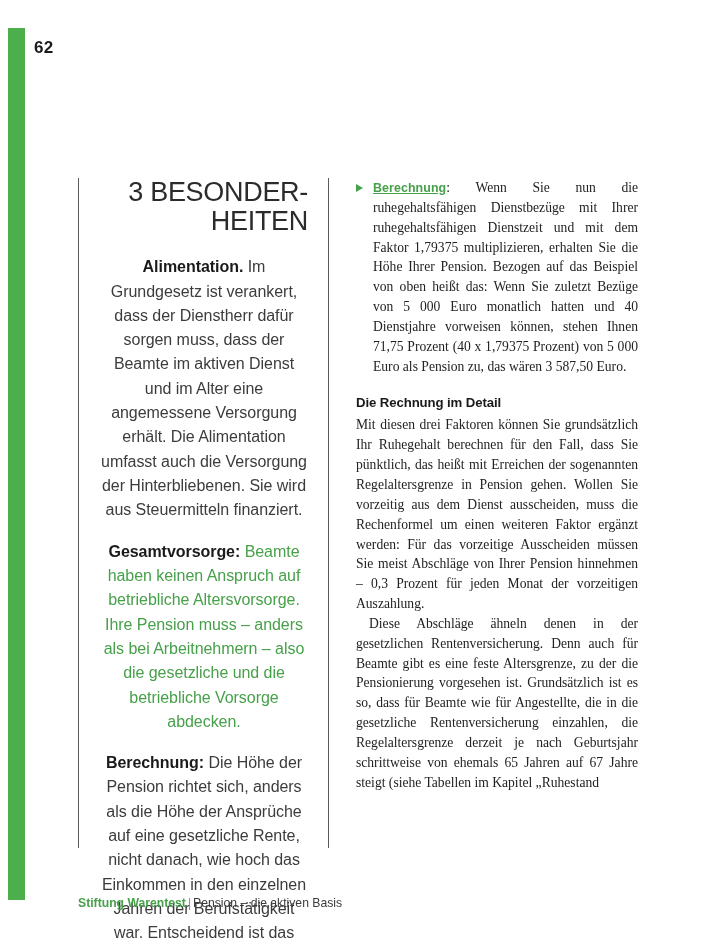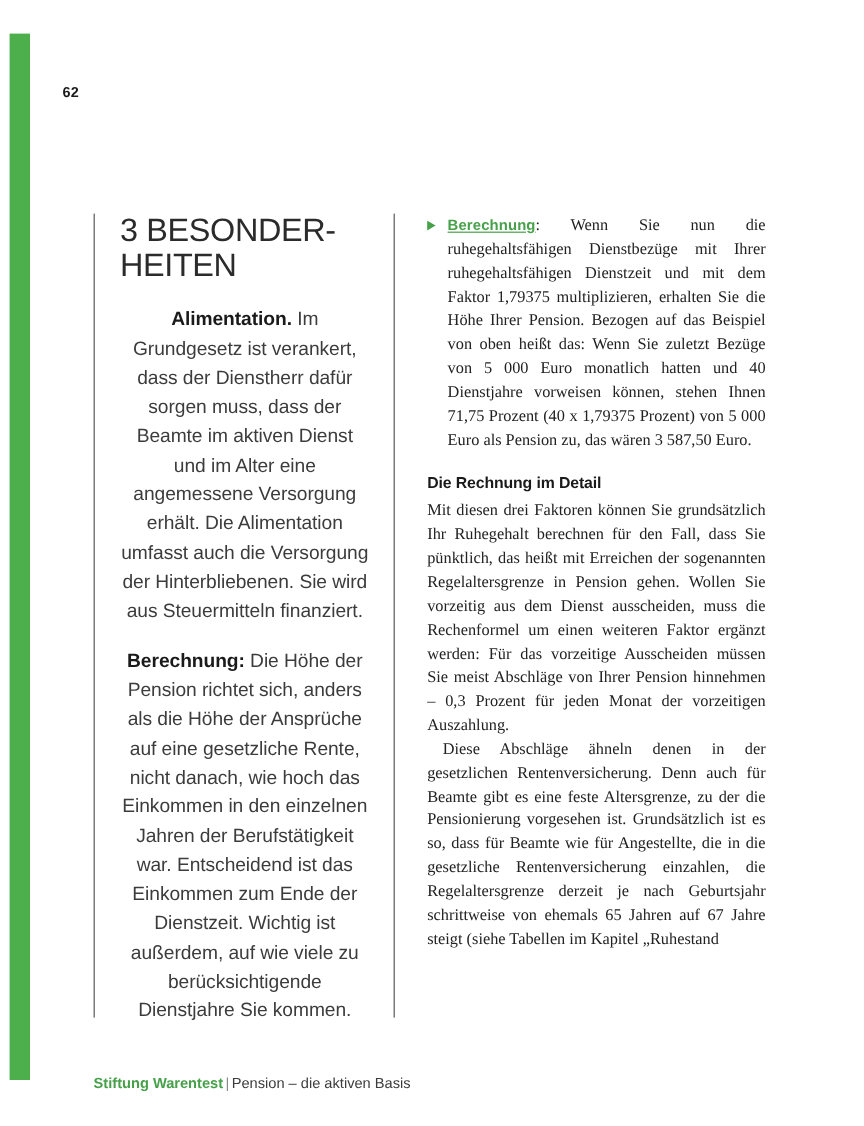--- a/index.html
+++ b/index.html
@@ -22,27 +22,26 @@
     left: 8px;
     top: 28px;
     width: 17px;
     height: 872px;
     background: #4caf4c;
   }
 
   
   .folio {
     position: absolute;
-    left: 52px;
+    left: 34px;
     top: 38px;
-    font-size: 12px;
+    font-size: 17px;
     font-weight: bold;
     color: #1a1a1a;
     letter-spacing: 0.2px;
-    margin-top: 32px;
   }
 
   
   .content {
     position: absolute;
     left: 78px;
     top: 178px;
     width: 560px;
     height: 670px;
     display: flex;
@@ -67,21 +66,21 @@
     text-align: center;
   }
 
   .chapter-title {
     font-size: 27px;
     font-weight: 300;
     line-height: 1.06;
     color: #2b2b2b;
     margin: 0 0 20px 0;
     letter-spacing: -0.3px;
-    text-align: left;
+    text-align: right;
   }
 
   .lead-para {
     font-size: 16px;
     line-height: 1.52;
     color: #3c3c3c;
     margin: 0 0 17px 0;
     text-align: center;
     letter-spacing: -0.05px;
   }
@@ -184,20 +183,21 @@
 <div class="rule rule-left"></div>
 <div class="rule rule-right"></div>
 
 <div class="content">
 
   <div class="col-left">
     <h1 class="chapter-title">3 BESONDER-<br>HEITEN</h1>
 
     <p class="lead-para"><span class="lbl">Alimentation.</span><span> Im Grundgesetz ist verankert, dass der Dienstherr dafür sorgen muss, dass der Beamte im aktiven Dienst und im Alter eine angemessene Versorgung erhält. Die Alimentation umfasst auch die Versorgung der Hinterbliebenen. Sie wird aus Steuermitteln finanziert.</span></p>
 
+    <p class="lead-para green-body"><span class="lbl">Gesamtvorsorge:</span><span> Beamte haben keinen Anspruch auf betriebliche Altersvorsorge. Ihre Pension muss – anders als bei Arbeitnehmern – also die gesetzliche und die betriebliche Vorsorge abdecken.</span></p>
 
     <p class="lead-para"><span class="lbl">Berechnung:</span><span> Die Höhe der Pension richtet sich, anders als die Höhe der Ansprüche auf eine gesetzliche Rente, nicht danach, wie hoch das Einkommen in den einzelnen Jahren der Berufstätigkeit war. Entscheidend ist das Einkommen zum Ende der Dienstzeit. Wichtig ist außerdem, auf wie viele zu berücksichtigende Dienstjahre Sie kommen.</span></p>
   </div>
 
   <div class="col-right">
 
     <div class="bullet-block">
       <span class="bullet-tri"></span>
       <p class="serif-para"><span class="kicker">Berechnung</span><span class="kicker-colon">:</span><span> Wenn Sie nun die ruhegehaltsfähigen Dienstbezüge mit Ihrer ruhegehaltsfähigen Dienstzeit und mit dem Faktor 1,79375 multiplizieren, erhalten Sie die Höhe Ihrer Pension. Bezogen auf das Beispiel von oben heißt das: Wenn Sie zuletzt Bezüge von 5 000 Euro monatlich hatten und 40 Dienstjahre vorweisen können, stehen Ihnen 71,75 Prozent (40 x 1,79375 Prozent) von 5 000 Euro als Pension zu, das wären 3 587,50 Euro.</span></p>
     </div>

